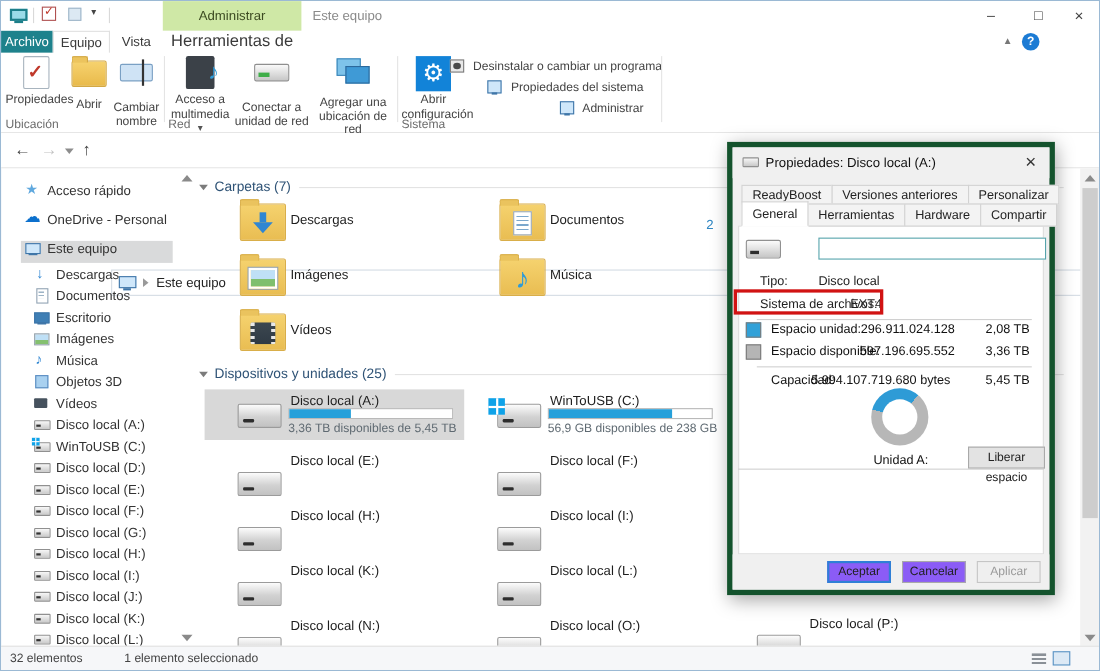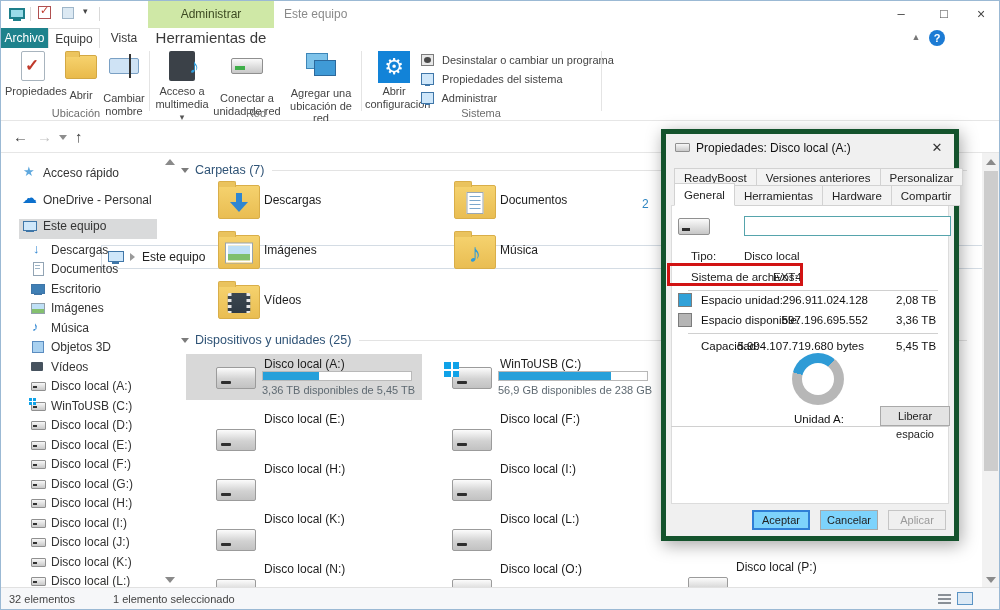--- a/index.html
+++ b/index.html
@@ -32,42 +32,42 @@
   .tab-ctx{left:147px;width:126px;font-size:15px}
   .rb-collapse{position:absolute;left:908px;top:4px;width:14px;height:12px;color:#777;font-size:9px;text-align:center}
   .rb-help{position:absolute;left:928px;top:2px;width:16px;height:16px;border-radius:50%;background:#1c7bd4;
            color:#fff;text-align:center;line-height:16px;font-size:11px;font-weight:bold}
 
   
   .ribbon{position:absolute;left:0;top:47px;width:100%;height:73px;background:#fff;border-bottom:1px solid #e6e6e6}
   .rbtn{position:absolute;top:2px;text-align:center;font-size:11px;color:#444;line-height:1.15}
   .rico{position:relative;width:34px;height:32px;margin:1px auto 2px}
   .vsep{position:absolute;top:3px;height:60px;width:1px;background:#e4e4e4}
-  .glabel{position:absolute;top:59px;text-align:center;font-size:11px;color:#6d6d6d}
+  .glabel{position:absolute;top:59px;font-size:11px;color:#6d6d6d}
   .drop::after{content:" ▾";font-size:9px;color:#555}
   
   .ri-props{width:24px;height:30px;background:#fff;border:1px solid #a8b4be;margin:1px auto;position:relative;border-radius:2px}
   .ri-props::after{content:"✓";position:absolute;left:3px;top:4px;color:#c0392b;font-size:17px;font-weight:bold}
   .ri-open{width:32px;height:24px;margin:5px auto 2px;background:linear-gradient(180deg,#f6d26e,#e9ba4b);
            border:1px solid #d3a844;border-radius:2px;position:relative}
   .ri-open::before{content:"";position:absolute;left:-1px;top:-5px;width:13px;height:5px;background:#ecc45e;
            border:1px solid #d3a844;border-bottom:none;border-radius:2px 2px 0 0}
   .ri-rename{width:30px;height:16px;margin:8px auto 4px;background:#cfe3f5;border:1px solid #7aa0c4;border-radius:2px;position:relative}
   .ri-rename::after{content:"";position:absolute;left:19px;top:-5px;width:2px;height:24px;background:#333}
   .ri-media{width:26px;height:30px;margin:1px auto;position:relative;background:#3b4148;border-radius:2px}
   .ri-media::after{content:"♪";position:absolute;right:-4px;top:4px;color:#2f9bd8;font-size:20px;font-weight:bold}
   .ri-mapdrive{width:32px;height:16px;margin:8px auto 4px;background:linear-gradient(#fafafa,#c7c7c7);
            border:1px solid #8f8f8f;border-radius:2px;position:relative}
   .ri-mapdrive::after{content:"";position:absolute;left:3px;bottom:3px;width:10px;height:4px;background:#3fae49}
   .ri-netloc{width:30px;height:26px;margin:3px auto;position:relative}
   .ri-netloc::before{content:"";position:absolute;left:0;top:0;width:20px;height:14px;background:#7ec3ea;border:1px solid #3d86b8}
   .ri-netloc::after{content:"";position:absolute;left:8px;top:7px;width:20px;height:14px;background:#3f9ad6;border:1px solid #2c699c}
   .ri-settings{width:32px;height:32px;margin:0 auto;background:#1283d8;position:relative}
   .ri-settings::after{content:"⚙";position:absolute;left:0;right:0;top:2px;color:#fff;font-size:22px;line-height:28px}
-  .smallrow{position:absolute;left:420px;width:176px;height:15px;text-align:left;font-size:11px;color:#444;white-space:nowrap}
+  .smallrow{position:absolute;left:408px;width:176px;height:15px;text-align:right;font-size:11px;color:#444;white-space:nowrap}
   .si{display:inline-block;width:13px;height:12px;margin-right:5px;vertical-align:-2px;position:relative}
   .si-uninstall{background:#e8e8e8;border:1px solid #7c7c7c}
   .si-uninstall::after{content:"";position:absolute;left:2px;top:2px;width:7px;height:6px;background:#4a4a4a;border-radius:50%}
   .si-mon{background:#cfe7fa;border:1px solid #3f76a8}
   .si-mon::after{content:"";position:absolute;left:3px;top:10px;width:5px;height:2px;background:#3f76a8}
 
   
   .addr{position:absolute;left:0;top:120px;width:100%;height:32px;background:#fff;border-bottom:1px solid #e6e6e6}
   .nav{position:absolute;top:6px;font-size:15px;color:#444;line-height:20px}
   .nav.dis{color:#c3c3c3}
@@ -201,21 +201,21 @@
   .u-b{position:absolute;width:170px;left:32px;text-align:right;color:#111}
   .u-s{position:absolute;left:230px;color:#111}
   .donut{position:absolute;left:126px;top:219px;width:52px;height:52px;border-radius:50%;
       background:conic-gradient(from -75deg,#2e9bd6 0 115deg,#b7b7b7 115deg 360deg)}
   .donut::after{content:"";position:absolute;left:10px;top:10px;right:10px;bottom:10px;background:#fff;border-radius:50%}
   .unidad{position:absolute;left:128px;top:279px;color:#111}
   .freebtn{position:absolute;left:214px;top:272px;width:70px;height:20px;background:#e3e3e3;border:1px solid #a9a9a9;
       text-align:center;line-height:18px;font-size:11px;color:#222}
   .dlg-btns{position:absolute;left:0;right:0;bottom:0;height:32px;display:flex;justify-content:flex-end;
       align-items:center;gap:10px;padding-right:8px;background:#f0f0f0}
-  .dbtn{width:58px;height:20px;text-align:center;line-height:18px;font-size:11px;background:#7dd3fc;
+  .dbtn{width:58px;height:20px;text-align:center;line-height:18px;font-size:11px;background:#8b5cf6;
       border:1px solid #a9a9a9;color:#222}
   .dbtn.default{border:2px solid #2f7fd6;line-height:16px}
   .dbtn.disabled{background:#efefef;border-color:#c5c5c5;color:#9a9a9a}
 </style>
 </head>
 <body>
 
 <div id="app">
 
   <div class="tbar">

